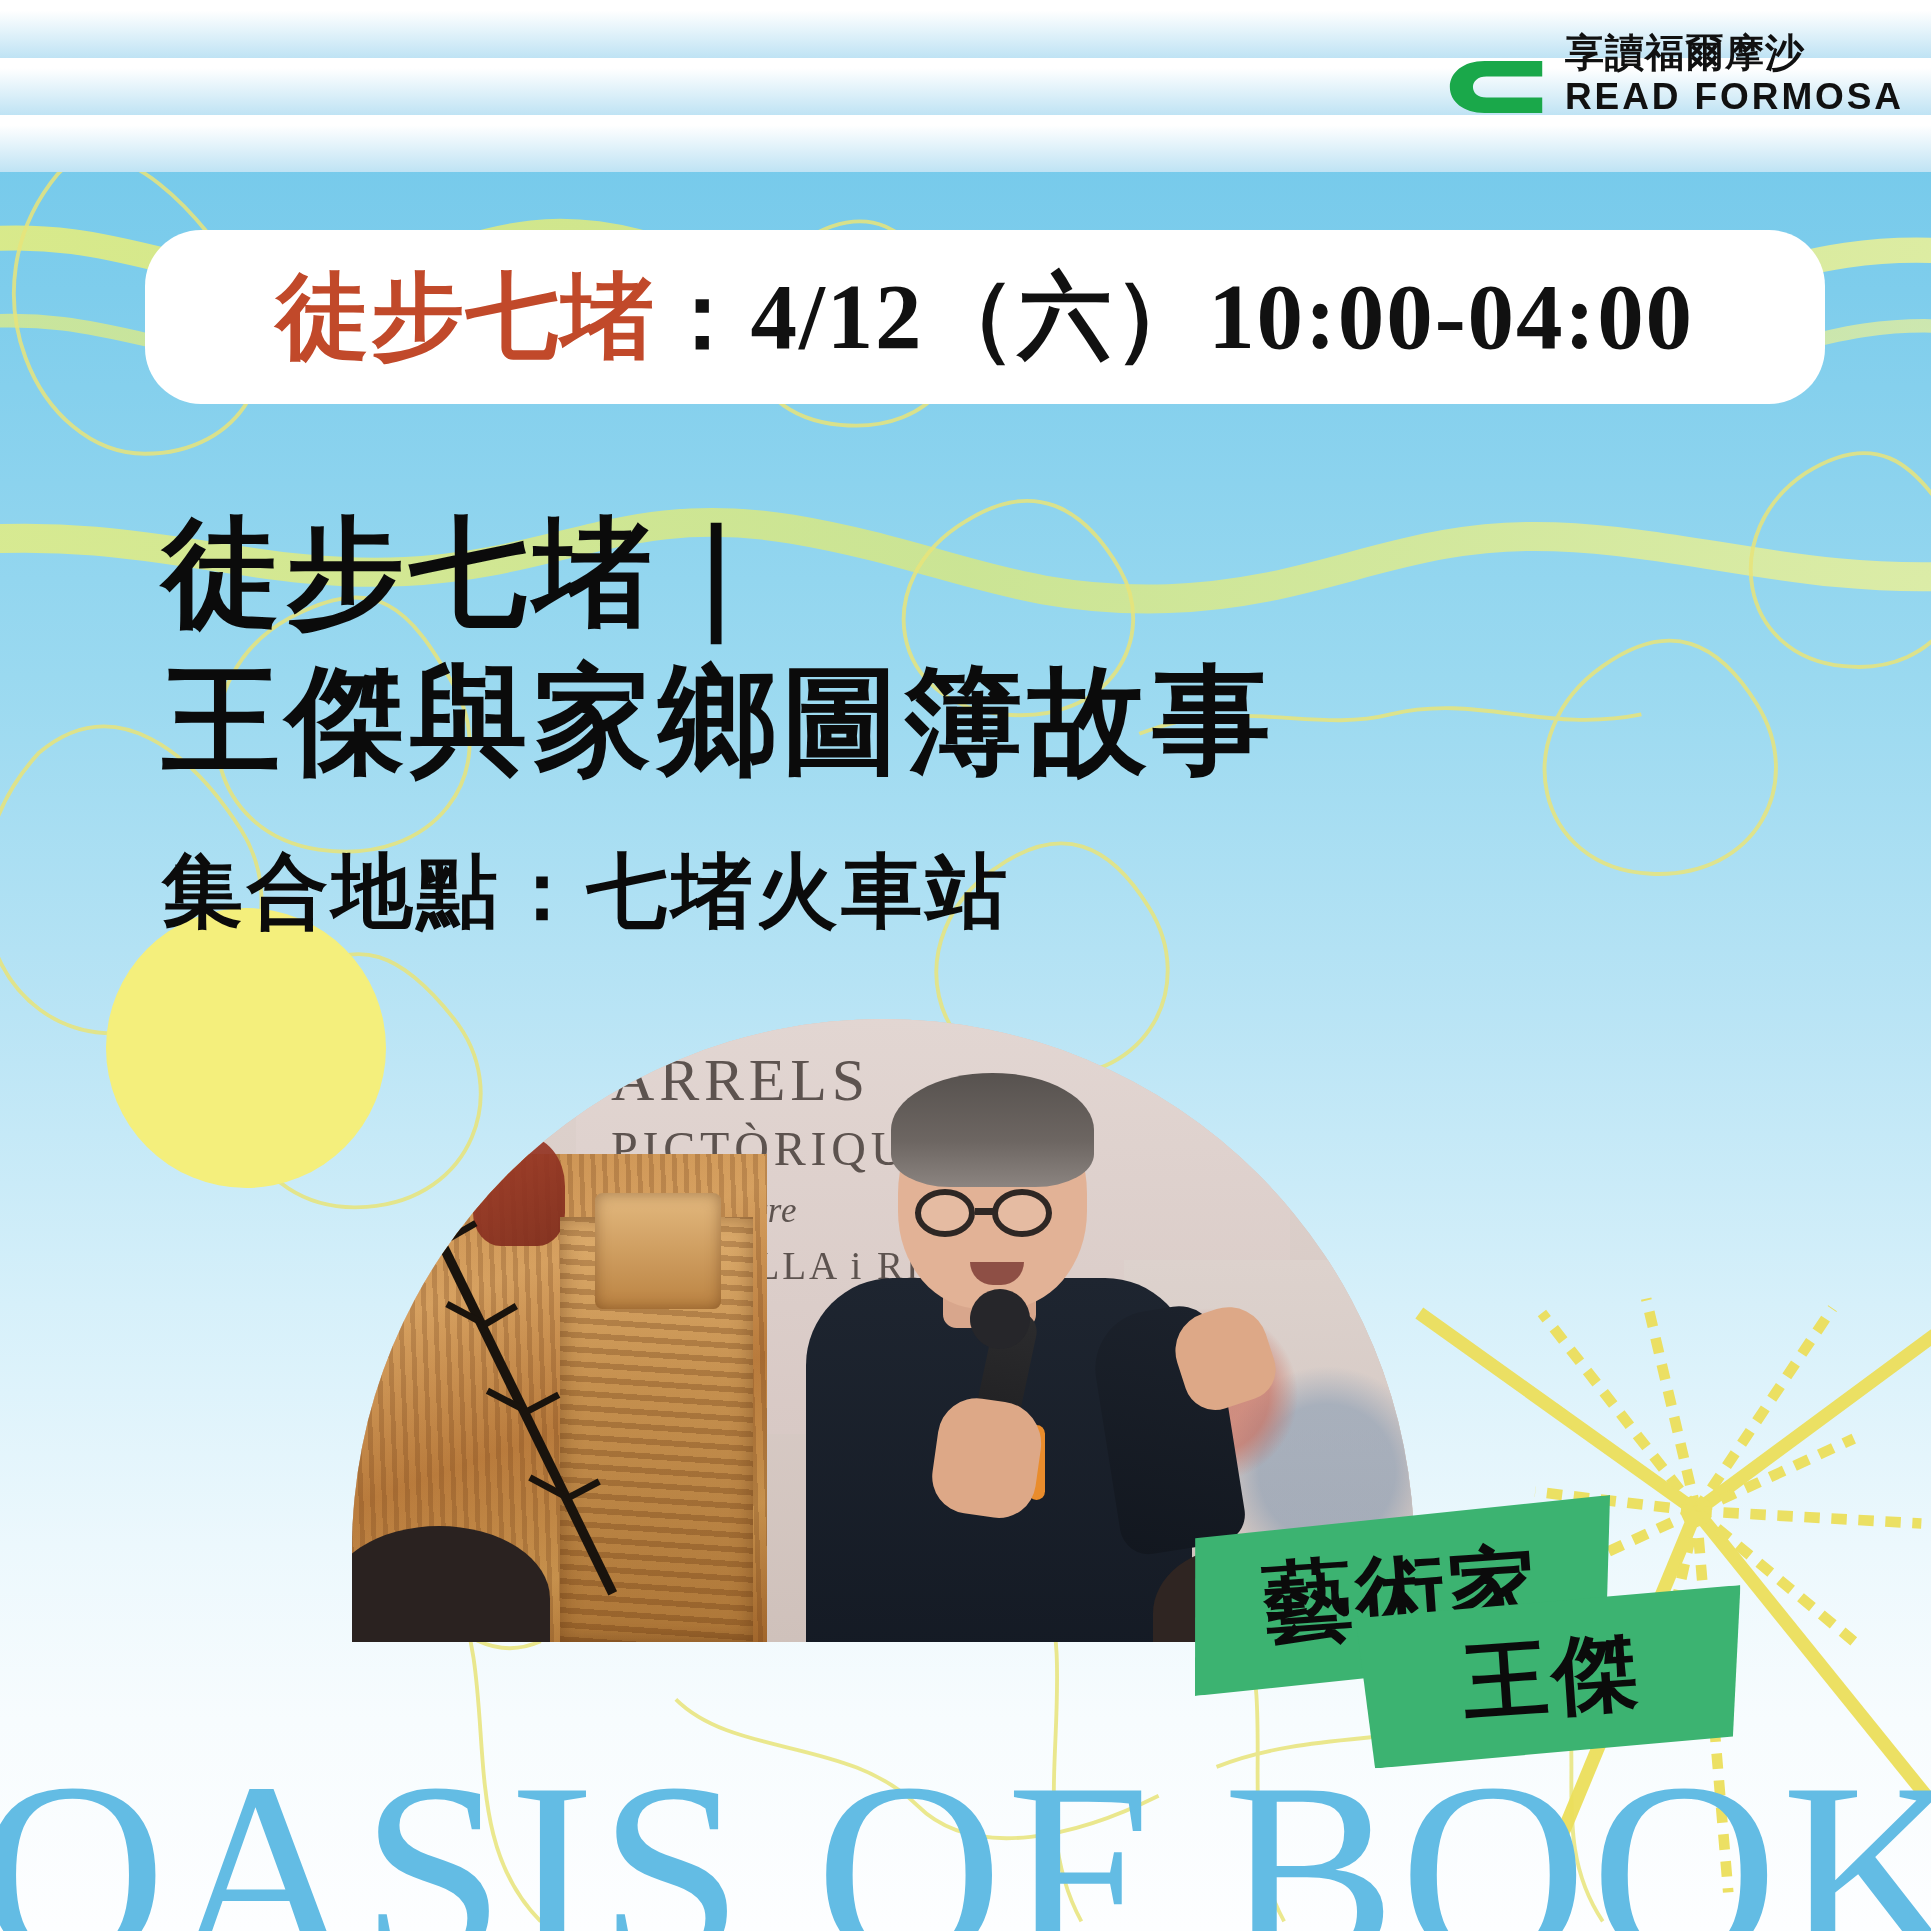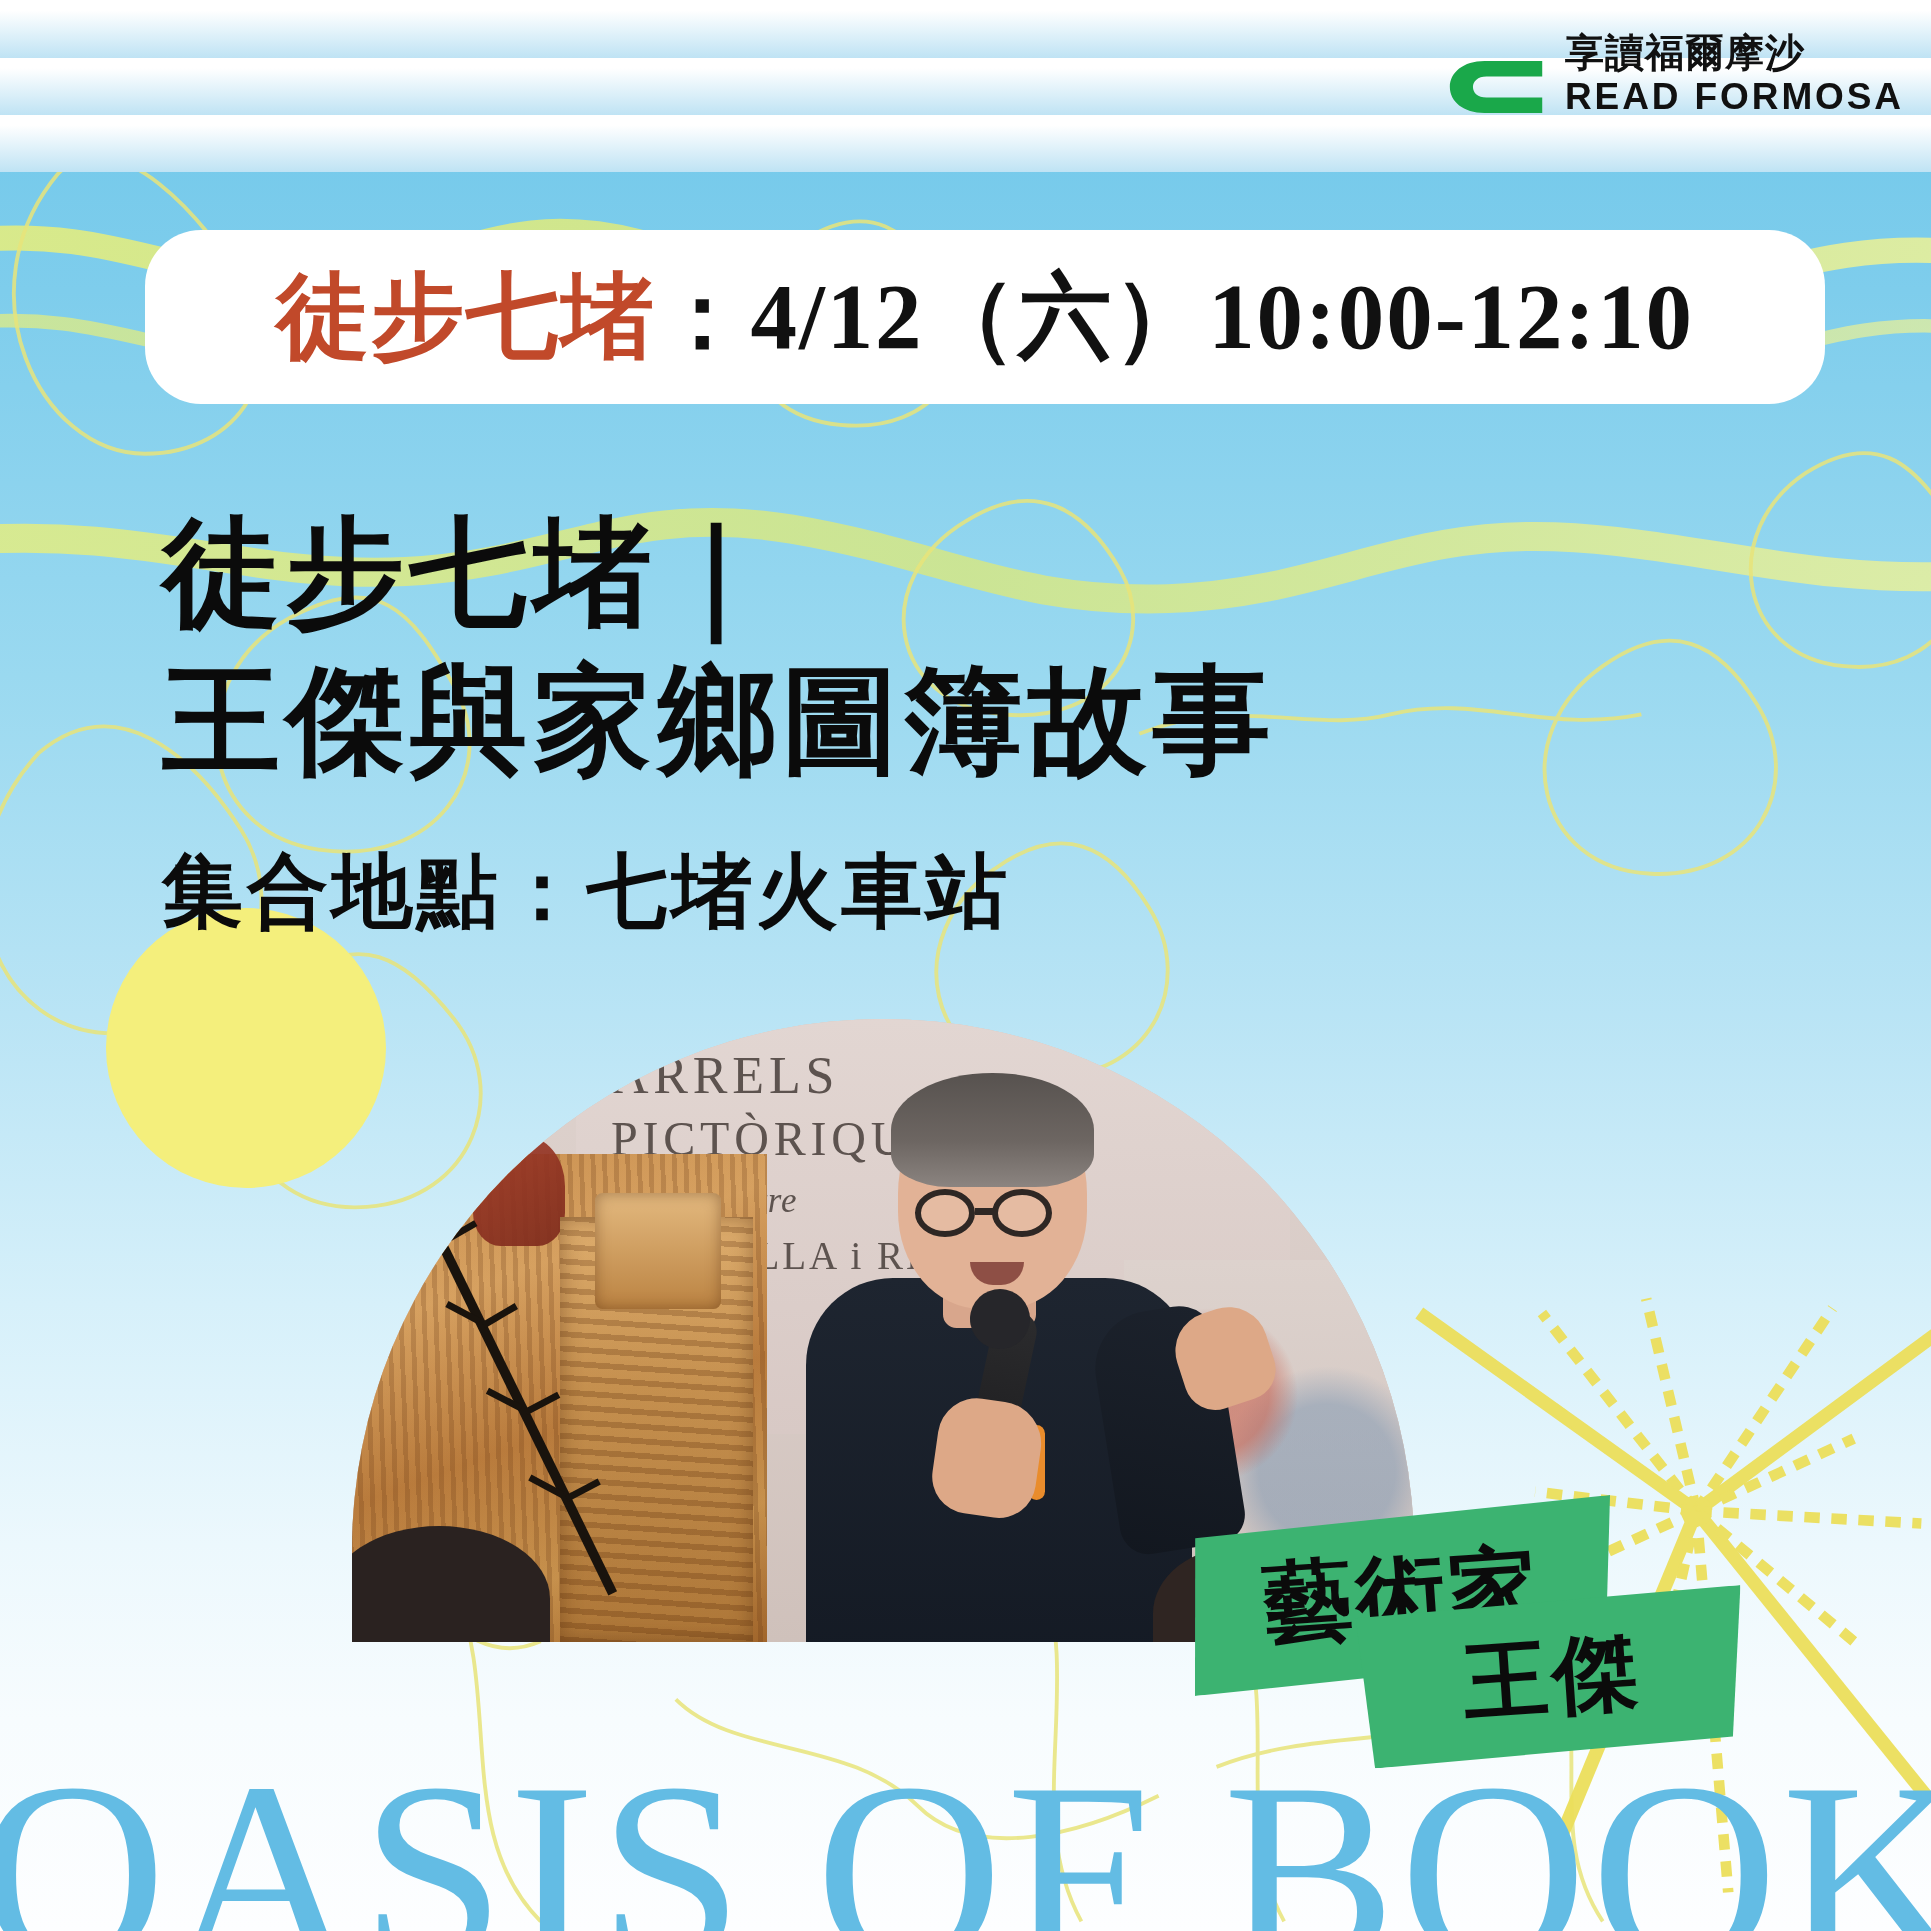--- a/index.html
+++ b/index.html
@@ -141,21 +141,21 @@
   }
   
   .ph-panel {
     position:absolute; left:224px; top:0; width:714px; height:415px;
     background:linear-gradient(180deg,#e2d6d2 0%, #d8c9c5 100%);
   }
   .ph-panel-txt {
     position:absolute; left:259px; top:27px; width:444px;
     font-family:"Liberation Serif", serif; color:#5d534f;
   }
-  .ph-t1 { font-size:52px; letter-spacing:4.8px; font-style:normal; }
+  .ph-t1 { font-size:60px; letter-spacing:4.8px; font-style:normal; }
   .ph-t2 { font-size:48px; letter-spacing:4.8px; margin-top:5.8px; }
   .ph-t3 { font-size:35px; font-style:italic; margin-top:15.4px; letter-spacing:1px; }
   .ph-t4 { font-size:39px; margin-top:11.6px; letter-spacing:2.9px; }
   
   .ph-water {
     position:absolute; right:0; top:241px; width:290px; height:386px;
     background:
       radial-gradient(circle at 30% 35%, rgba(200,90,70,.55) 0 58px, rgba(200,90,70,0) 87px),
       radial-gradient(circle at 70% 55%, rgba(90,130,170,.38) 0 68px, rgba(90,130,170,0) 106px),
       linear-gradient(180deg,#ddd2cd,#cfc2bd);
@@ -327,21 +327,21 @@
       </svg>
       <div class="rf-words">
         <div class="rf-cn">享讀福爾摩沙</div>
         <div class="rf-en">READ FORMOSA</div>
       </div>
     </div>
 
   </div>
 
   <div class="notice-banner">
-    <div class="notice-text"><span class="hl">徒步七堵</span><span>：</span><span>4/12（六）10:00-12:10</span></div>
+    <div class="notice-text"><span class="hl">徒步七堵</span><span>：</span><span>4/12（六）10:00-04:00</span></div>
   </div>
 
   <div class="headline">
     <div class="h-line1">徒步七堵｜</div>
     <div class="h-line2">王傑與家鄉圖簿故事</div>
     <div class="h-sub">集合地點：七堵火車站</div>
   </div>
 
   <div class="photo-wrap">
     <div class="ph-bg"></div>

